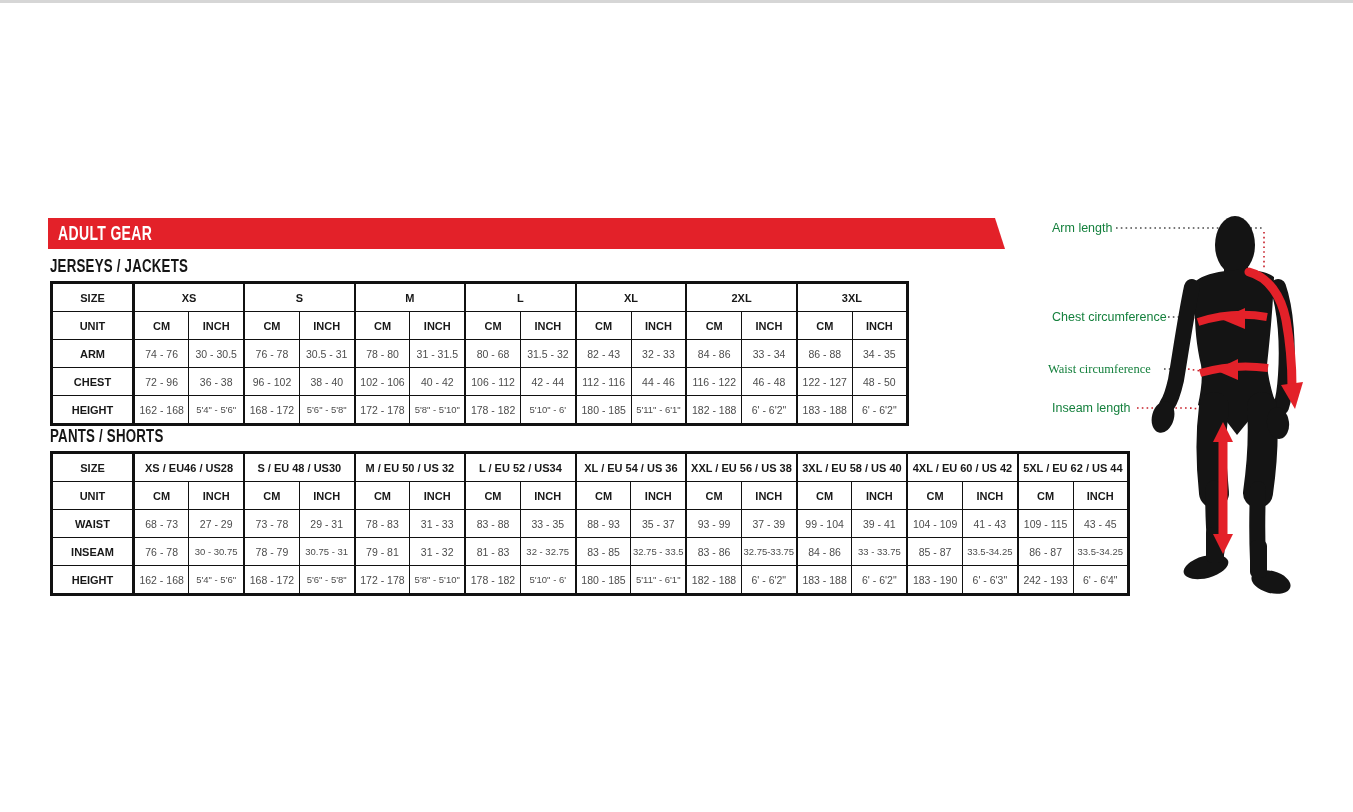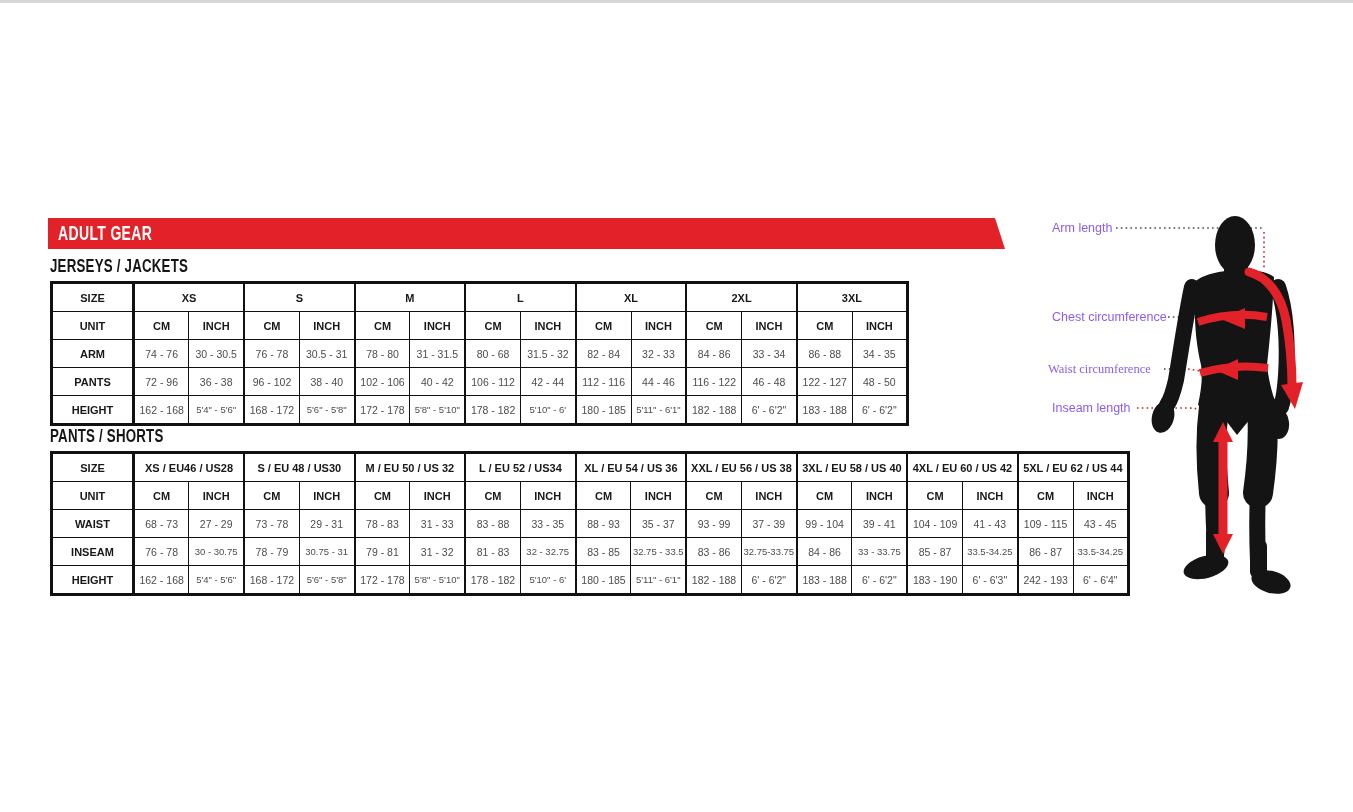--- a/index.html
+++ b/index.html
@@ -33,21 +33,21 @@
   .size-table th{font-size:11px;font-weight:700;color:#181818;}
   .size-table td.val{font-size:10.5px;font-weight:400;color:#4c4c4c;}
   .size-table td.val.tight{font-size:9.5px;}
   .size-table .sz{border-right:3px solid #111;}
   .size-table .g{border-left:2px solid #111;}
 
   
   .diagram{position:absolute;left:1040px;top:195px;width:313px;height:425px;}
   .diagram svg{position:absolute;left:0;top:0;}
   .meas-label{position:absolute;font-family:"Liberation Sans", sans-serif;font-size:12.5px;
-          color:#8b5cf6;white-space:nowrap;}
+          color:#15803d;white-space:nowrap;}
   #label-arm{left:12px;top:26px;}
   #label-chest{left:12px;top:115px;}
   #label-waist{left:8px;top:167px;font-family:Liberation Serif, serif;}
   #label-inseam{left:12px;top:206px;}
 </style>
 </head>
 <body>
 
 <div class="canvas">
 
@@ -108,29 +108,29 @@
         <tr>
           <th class="sz">ARM</th>
           <td class="val g">74 - 76</td>
           <td class="val">30 - 30.5</td>
           <td class="val g">76 - 78</td>
           <td class="val">30.5 - 31</td>
           <td class="val g">78 - 80</td>
           <td class="val">31 - 31.5</td>
           <td class="val g">80 - 68</td>
           <td class="val">31.5 - 32</td>
-          <td class="val g">82 - 84</td>
+          <td class="val g">82 - 43</td>
           <td class="val">32 - 33</td>
           <td class="val g">84 - 86</td>
           <td class="val">33 - 34</td>
           <td class="val g">86 - 88</td>
           <td class="val">34 - 35</td>
         </tr>
         <tr>
-          <th class="sz">PANTS</th>
+          <th class="sz">CHEST</th>
           <td class="val g">72 - 96</td>
           <td class="val">36 - 38</td>
           <td class="val g">96 - 102</td>
           <td class="val">38 - 40</td>
           <td class="val g">102 - 106</td>
           <td class="val">40 - 42</td>
           <td class="val g">106 - 112</td>
           <td class="val">42 - 44</td>
           <td class="val g">112 - 116</td>
           <td class="val">44 - 46</td>

